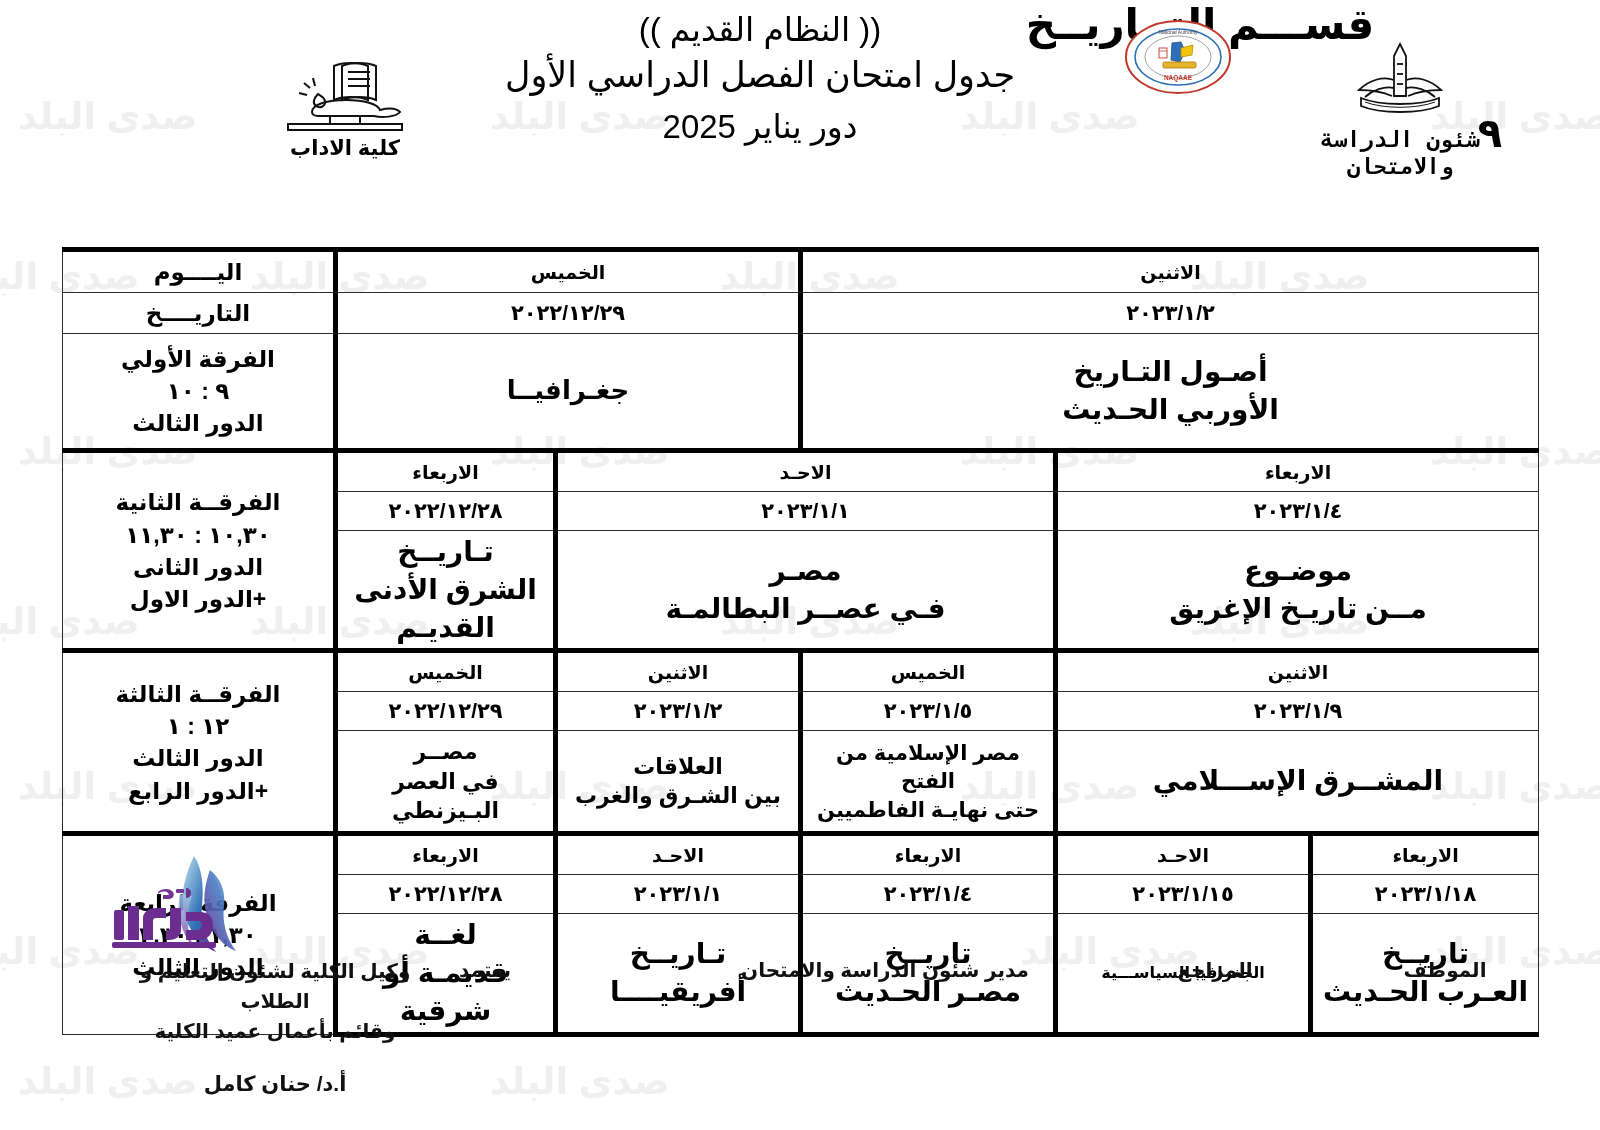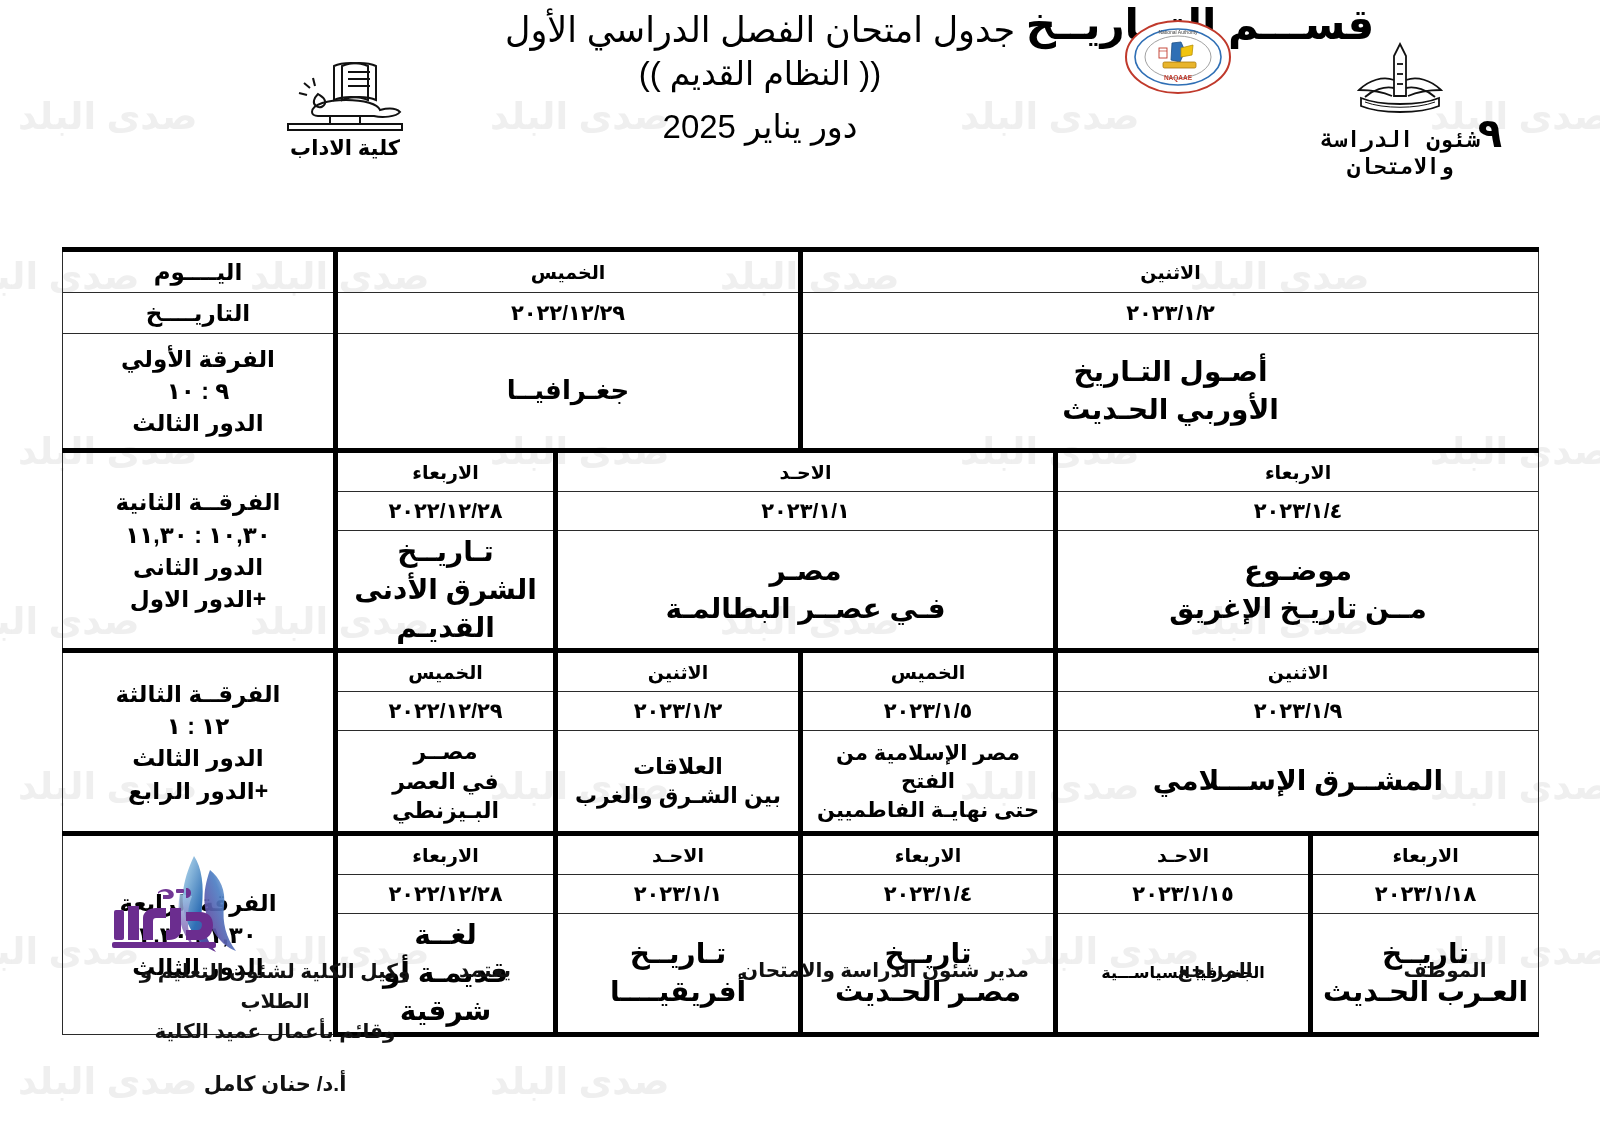--- a/index.html
+++ b/index.html
@@ -211,22 +211,22 @@
 
         <path d="M60 56 L60 64 M90 56 L90 64"></path>
         <path d="M54 64 L96 64"></path>
         <rect x="18" y="64" width="114" height="6"></rect>
       </g>
     </svg>
     <div id="faculty-label">كلية الاداب</div>
   </div>
 
   <div id="title-block" class="hdr">
+    <div id="title-line2">(( النظام القديم ))</div>
     <div id="title-line1">جدول امتحان الفصل الدراسي الأول</div>
-    <div id="title-line2">(( النظام القديم ))</div>
     <div id="title-line3">دور يناير 2025</div>
   </div>
 
   <div id="naqaae-block" class="hdr">
     <svg class="icon" width="110" height="78" viewBox="0 0 110 78">
       <ellipse cx="55" cy="39" rx="52" ry="36" fill="#fff" stroke="#c0392b" stroke-width="2"></ellipse>
       <ellipse cx="55" cy="39" rx="43" ry="28" fill="#fff" stroke="#2f6fb5" stroke-width="1.6"></ellipse>
       <ellipse cx="55" cy="39" rx="33" ry="21" fill="#fff" stroke="#888" stroke-width="0.8"></ellipse>
 
       <path d="M49 25 L58 24 L62 33 L57 44 L48 42 Z" fill="#2f6fb5" stroke="#1d4f86" stroke-width="0.8"></path>

